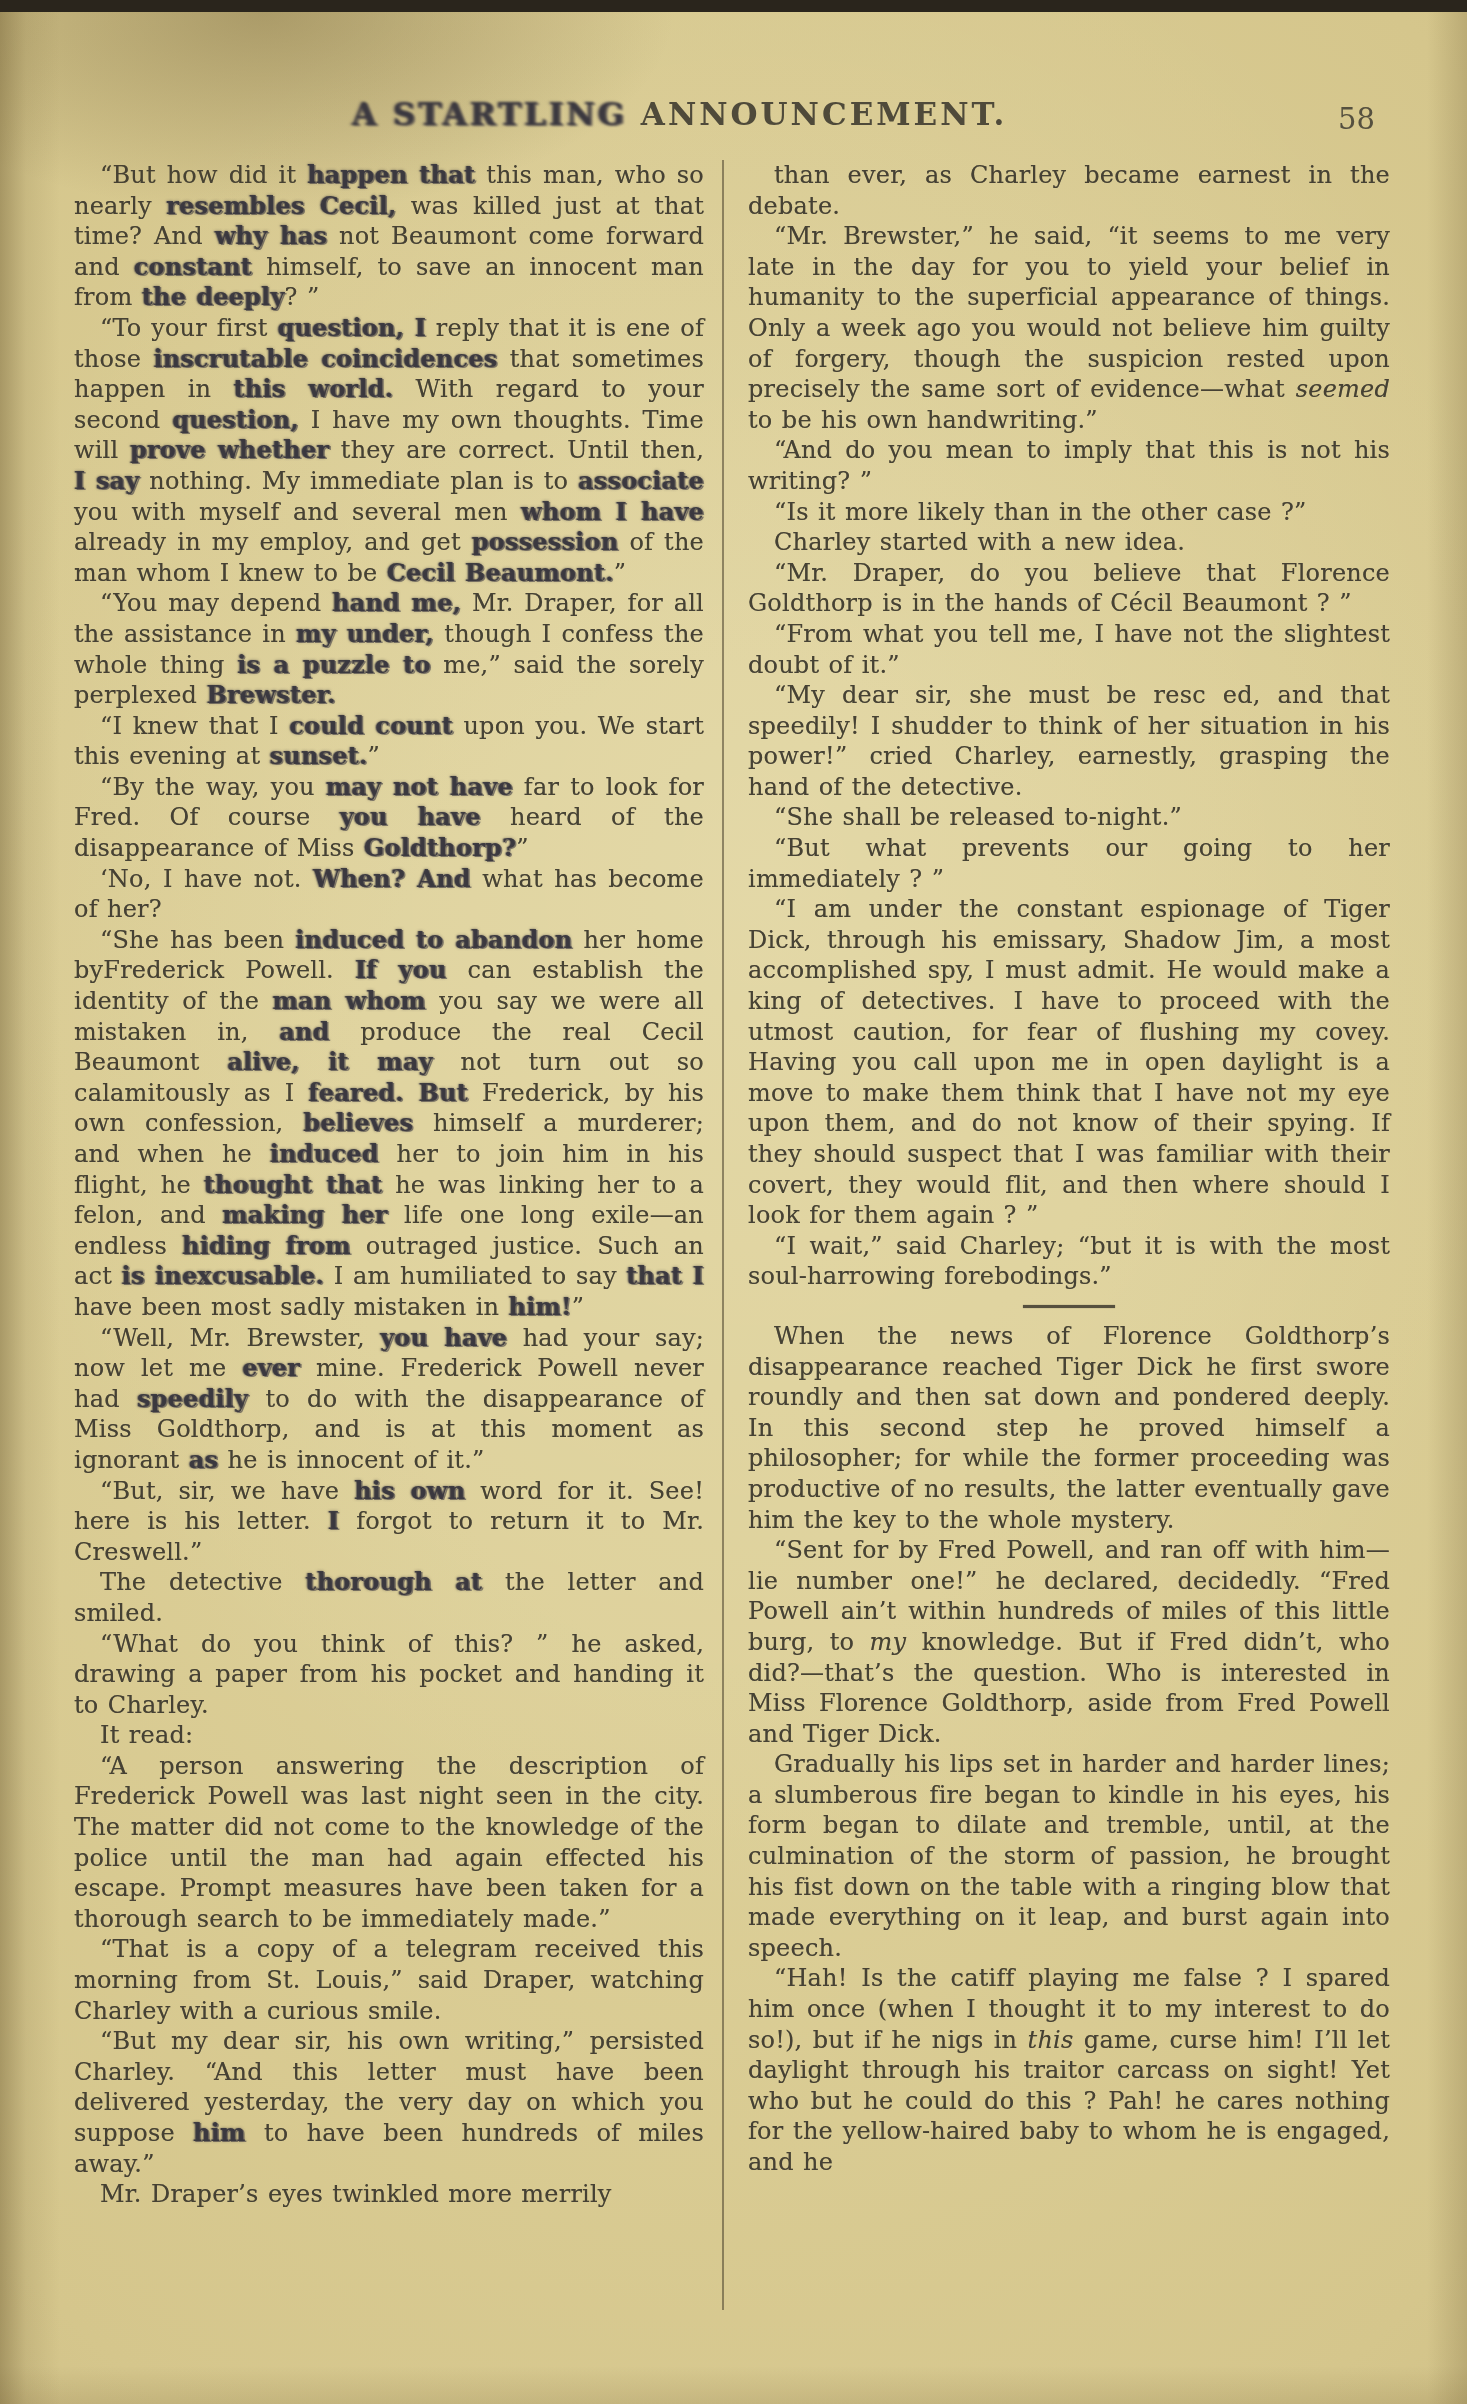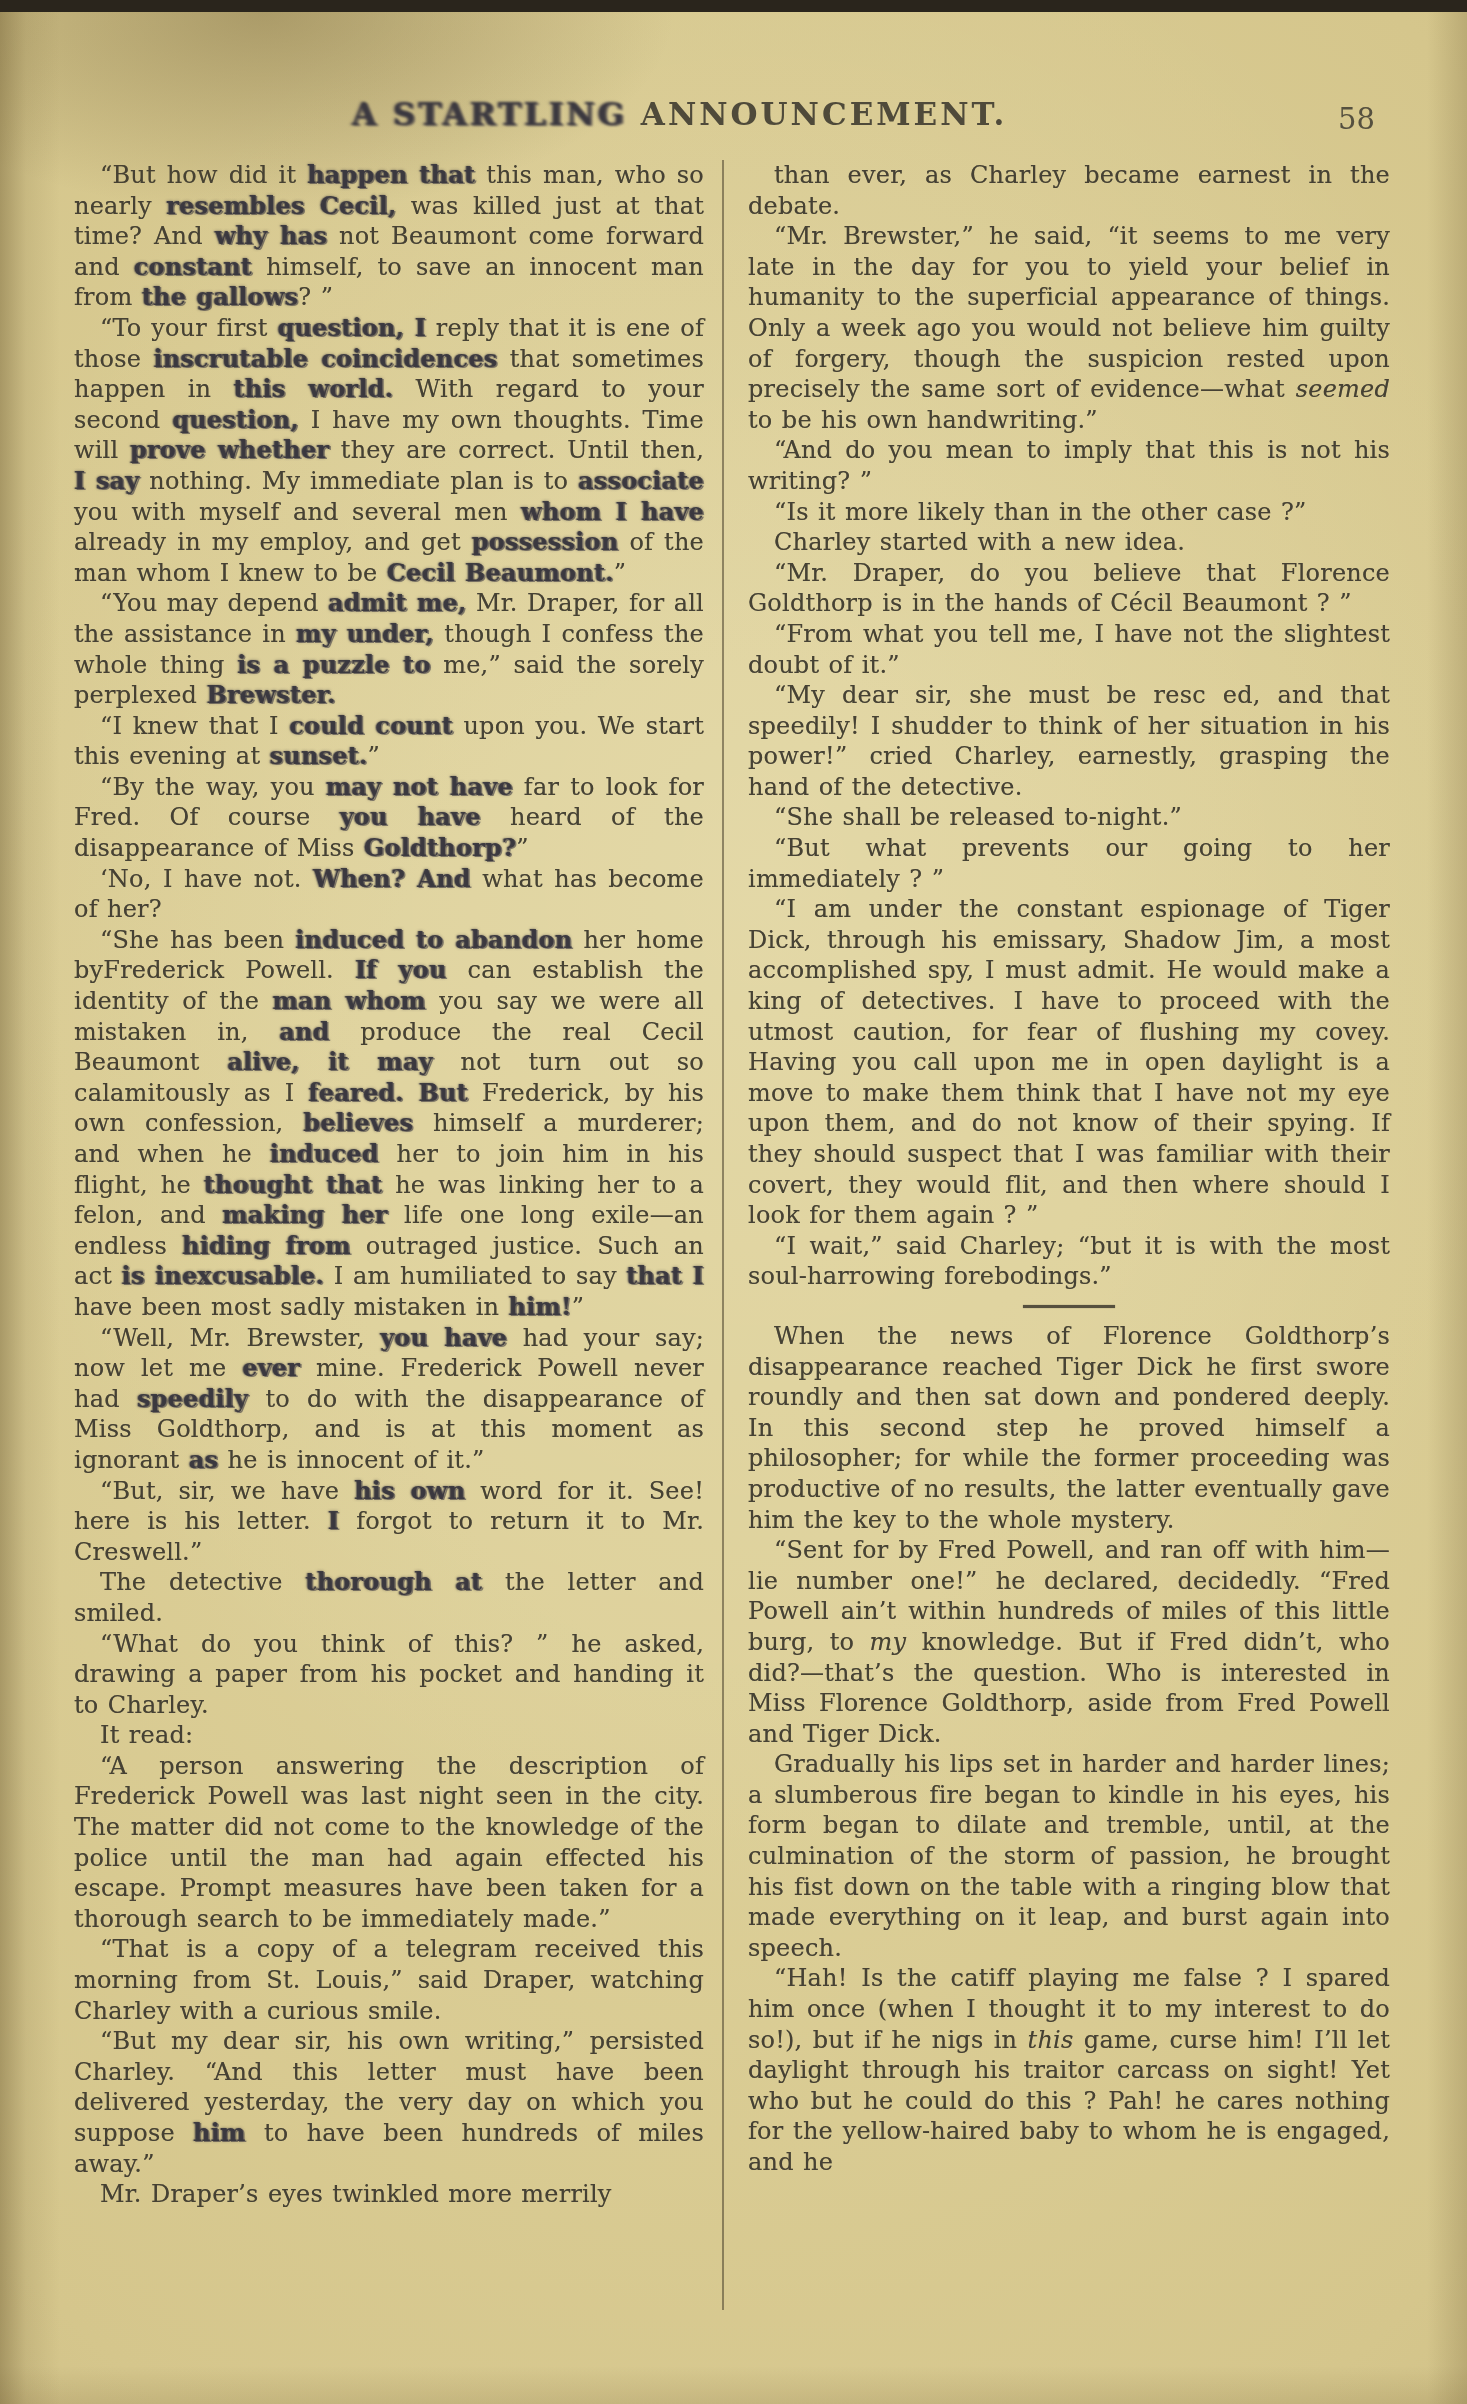--- a/index.html
+++ b/index.html
@@ -59,23 +59,23 @@
 </head>
 <body>
 
 <div class="sheet">
   <div class="header">
     <div class="title"><span class="ov">A STARTLING</span> ANNOUNCEMENT.</div>
     <div class="pagenum">58</div>
   </div>
   <div class="cols">
     <div class="col col-left">
-        <p class="para">“But how did it <span class="ov">happen that</span> this man, who so nearly <span class="ov">resembles Cecil,</span> was killed just at that time?  And <span class="ov">why has</span> not Beaumont come forward and <span class="ov">constant</span> himself, to save an innocent man from <span class="ov">the gallows</span>? ”</p>
+        <p class="para">“But how did it <span class="ov">happen that</span> this man, who so nearly <span class="ov">resembles Cecil,</span> was killed just at that time?  And <span class="ov">why has</span> not Beaumont come forward and <span class="ov">constant</span> himself, to save an innocent man from <span class="ov">the deeply</span>? ”</p>
         <p class="para">“To your first <span class="ov">question, I</span> reply that it is ene of those <span class="ov">inscrutable coincidences</span> that sometimes happen in <span class="ov">this world.</span>  With regard to your second <span class="ov">question,</span> I have my own thoughts.  Time will <span class="ov">prove whether</span> they are correct.  Until then, <span class="ov">I say</span> nothing.  My immediate plan is to <span class="ov">associate</span> you with myself and several men <span class="ov">whom I have</span> already in my employ, and get <span class="ov">possession</span> of the man whom I knew to be <span class="ov">Cecil Beaumont.</span>”</p>
-        <p class="para">“You may depend <span class="ov">admit me,</span> Mr. Draper, for all the assistance in <span class="ov">my under,</span> though I confess the whole thing <span class="ov">is a puzzle to</span> me,” said the sorely perplexed <span class="ov">Brewster.</span></p>
+        <p class="para">“You may depend <span class="ov">hand me,</span> Mr. Draper, for all the assistance in <span class="ov">my under,</span> though I confess the whole thing <span class="ov">is a puzzle to</span> me,” said the sorely perplexed <span class="ov">Brewster.</span></p>
         <p class="para">“I knew that I <span class="ov">could count</span> upon you.  We start this evening at <span class="ov">sunset.</span>”</p>
         <p class="para">“By the way, you <span class="ov">may not have</span> far to look for Fred.  Of course <span class="ov">you have</span> heard of the disappearance of Miss <span class="ov">Goldthorp?</span>”</p>
         <p class="para">‘No, I have not.  <span class="ov">When?  And</span> what has become of her?</p>
         <p class="para">“She has been <span class="ov">induced to abandon</span> her home byFrederick Powell.  <span class="ov">If you</span> can establish the identity of the <span class="ov">man whom</span> you say we were all mistaken in, <span class="ov">and</span> produce the real Cecil Beaumont <span class="ov">alive, it may</span> not turn out so calamitously as I <span class="ov">feared.  But</span> Frederick, by his own confession, <span class="ov">believes</span> himself a murderer; and when he <span class="ov">induced</span> her to join him in his flight, he <span class="ov">thought that</span> he was linking her to a felon, and <span class="ov">making her</span> life one long exile—an endless <span class="ov">hiding from</span> outraged justice.  Such an act <span class="ov">is inexcusable.</span>  I am humiliated to say <span class="ov">that I</span> have been most sadly mistaken in <span class="ov">him!</span>”</p>
         <p class="para">“Well, Mr. Brewster, <span class="ov">you have</span> had your say; now let me <span class="ov">ever</span> mine.  Frederick Powell never had <span class="ov">speedily</span> to do with the disappearance of Miss Goldthorp, and is at this moment as ignorant <span class="ov">as</span> he is innocent of it.”</p>
         <p class="para">“But, sir, we have <span class="ov">his own</span> word for it.  See! here is his letter.  <span class="ov">I</span> forgot to return it to Mr. Creswell.”</p>
         <p class="para">The detective <span class="ov">thorough at</span> the letter and smiled.</p>
         <p class="para">“What do you think of this? ” he asked, drawing a paper from his pocket and handing it to Charley.</p>
         <p class="para">It read:</p>
         <p class="para">“A person answering the description of Frederick Powell was last night seen in the city.  The matter did not come to the knowledge of the police until the man had again effected his escape.  Prompt measures have been taken for a thorough search to be immediately made.”</p>

